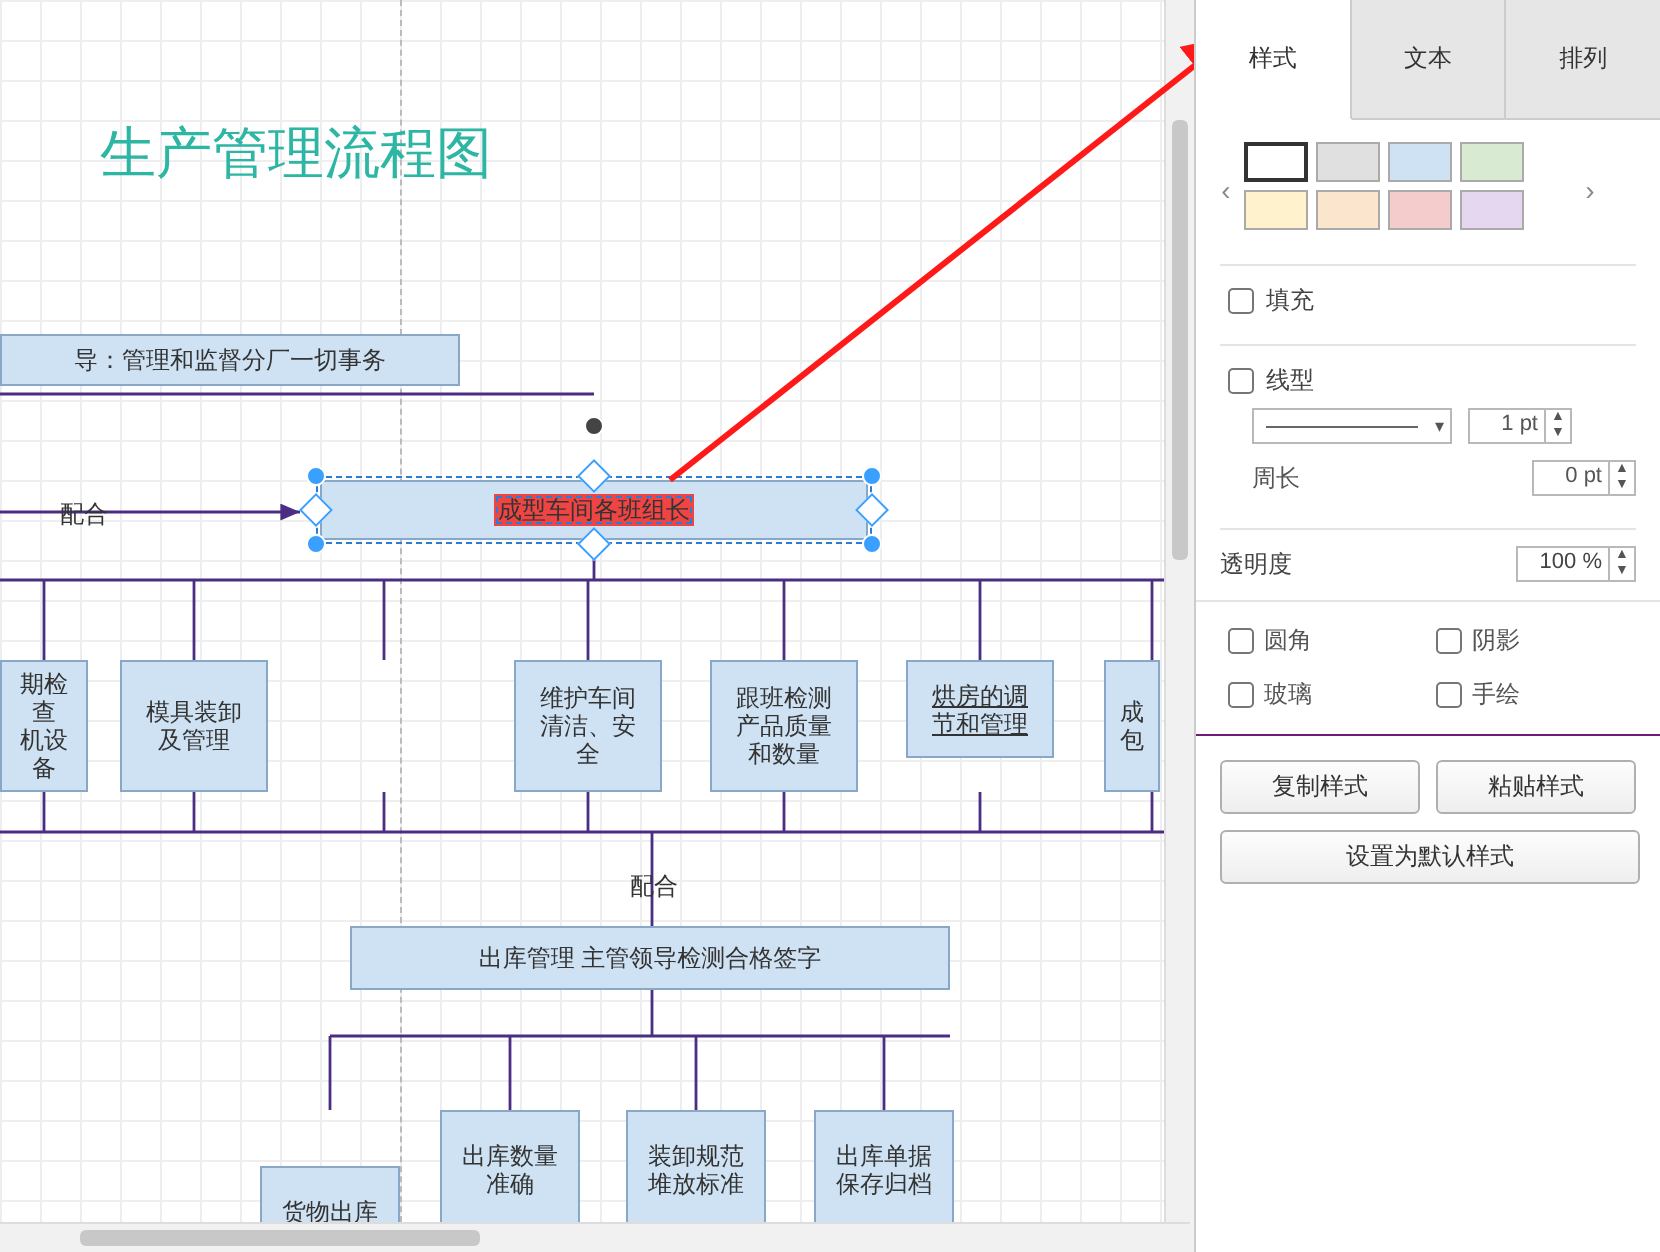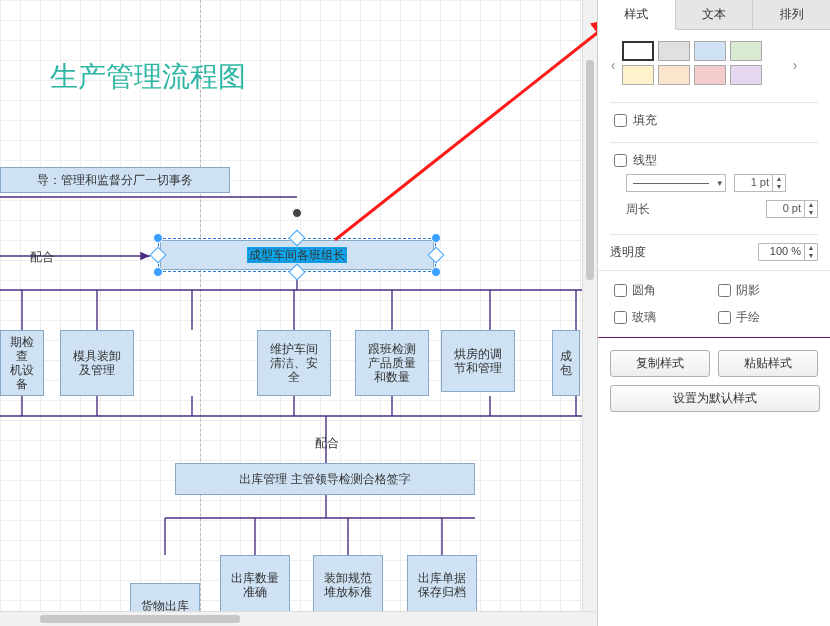--- a/index.html
+++ b/index.html
@@ -21,31 +21,31 @@
   .shape { position:absolute; background:#cfe2f3; border:1px solid #87a8c7; text-align:center; display:flex; align-items:center; justify-content:center; padding:4px 6px; box-sizing:border-box; font-size:12px; line-height:14px; }
   .shape .inner { width:100%; }
 
   
   .sel-wrap { position:absolute; pointer-events:none; }
   .sel-wrap .bb { position:absolute; left:0; top:0; right:0; bottom:0; border:1px dashed #2b7cd3; }
   .handle, .rot { position:absolute; width:8px; height:8px; background:#39a0ff; border:1px solid #fff; border-radius:50%; }
   .port { position:absolute; width:10px; height:10px; background:#fff; border:1px solid #39a0ff; transform:rotate(45deg); }
   .rot { background:#444; }
 
-  .sel-text { background:#0ea5e9; outline:1px dashed #2b7cd3; outline-offset:-2px; display:inline-block; padding:1px 2px; font-size:12px; }
+  .sel-text { background:#ef4444; outline:1px dashed #2b7cd3; outline-offset:-2px; display:inline-block; padding:1px 2px; font-size:12px; }
 
   
   svg.lines { position:absolute; left:0; top:0; overflow:visible; pointer-events:none; }
 
   .edge-label { position:absolute; font-size:12px; background:transparent; color:#333; }
 
   
   #panel { position:absolute; right:0; top:0; width:232px; height:626px; border-left:1px solid #ccc; background:#fff; }
   .tabs { display:flex; border-bottom:1px solid #ccc; }
-  .tab { flex:1; text-align:center; padding:6px 0; background:#e6e6e6; border-right:1px solid #ccc; cursor:pointer; font-size:12px; }
+  .tab { flex:1; text-align:center; padding:21px 0; background:#e6e6e6; border-right:1px solid #ccc; cursor:pointer; font-size:12px; }
   .tab:last-child { border-right:none; }
   .tab.active { background:#fff; border-bottom:1px solid #fff; margin-bottom:-1px; }
 
   .palette { padding:9px 8px 6px 8px; display:flex; align-items:flex-start; }
   .nav-arrow { width:14px; color:#888; font-size:14px; text-align:center; padding-top:18px; user-select:none; cursor:pointer; }
   .swatch-grid { display:flex; flex-wrap:wrap; width:168px; }
   .swatch { width:32px; height:20px; border:1px solid #aaa; margin:2px; box-sizing:border-box; cursor:pointer; }
   .swatch.sel { border:2px solid #333; }
 
   .section { padding:3px 12px; }
@@ -161,21 +161,21 @@
         </div>
     <div class="shape" style="left:60px; top:330px; width:74px; height:66px;">
           <span class="inner">模具装卸<br>及管理</span>
         </div>
     <div class="shape" style="left:257px; top:330px; width:74px; height:66px;">
           <span class="inner">维护车间<br>清洁、安<br>全</span>
         </div>
     <div class="shape" style="left:355px; top:330px; width:74px; height:66px;">
           <span class="inner">跟班检测<br>产品质量<br>和数量</span>
         </div>
-    <div class="shape" style="left:441px; top:330px; width:74px; height:62px;">
+    <div class="shape" style="left:453px; top:330px; width:74px; height:49px;text-decoration:underline;">
           <span class="inner">烘房的调<br>节和管理</span>
         </div>
     <div class="shape" style="left:552px; top:330px; width:28px; height:66px;">
           <span class="inner">成<br>包</span>
         </div>
 
     <div class="edge-label" style="left:315px; top:435px;">配合</div>
 
     <div class="shape" style="left:175px; top:463px; width:300px; height:32px;">
           <span class="inner">出库管理  主管领导检测合格签字</span>

